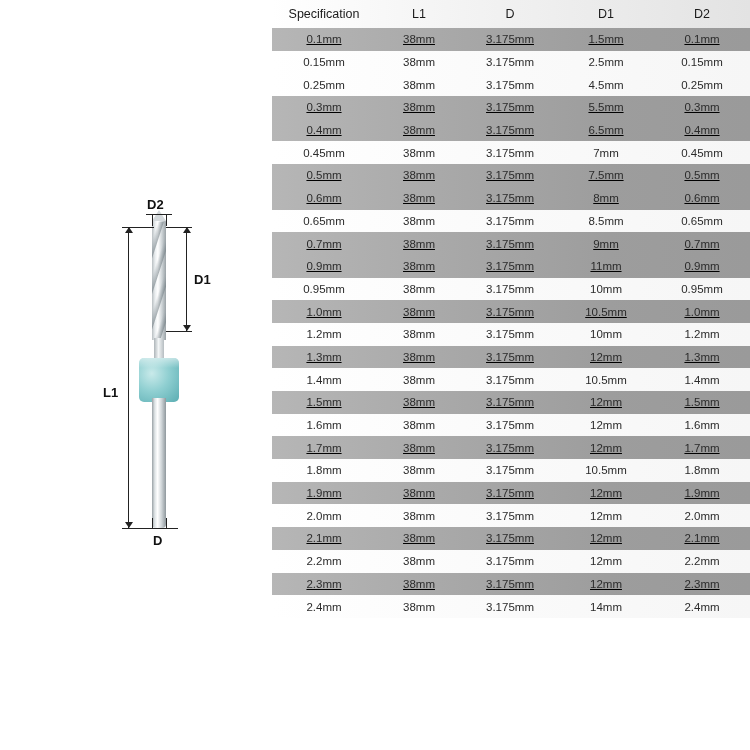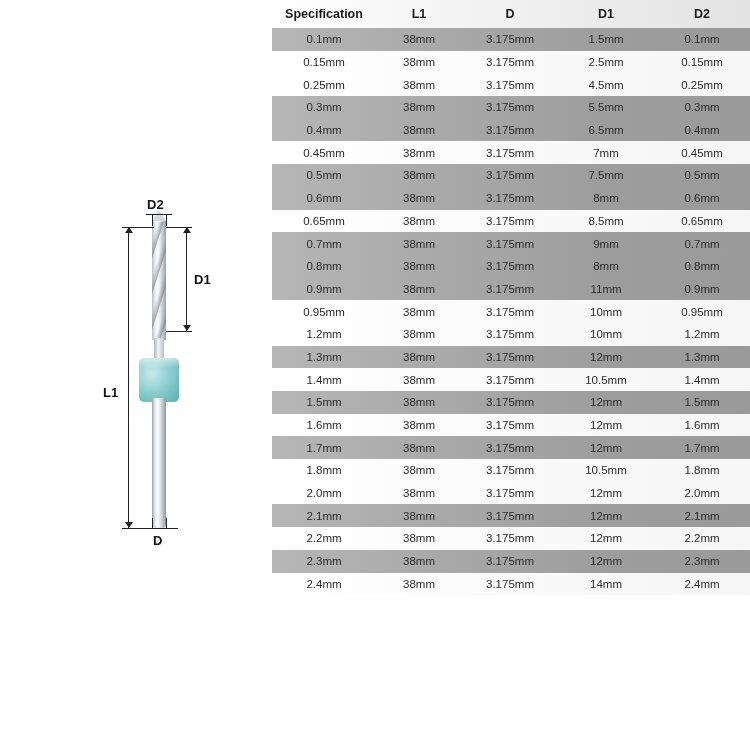--- a/index.html
+++ b/index.html
@@ -147,29 +147,30 @@
     text-align: center;
     font-size: 11.5px;
     color: #2b2b2b;
     height: 22.7px;
     padding: 0;
     font-family: "Liberation Sans", sans-serif;
     white-space: nowrap;
   }
   table.spec th {
     font-size: 12.5px;
-    font-weight: bold;
+    font-weight: normal;
     color: #1b1b1b;
     height: 28px;
   }
   thead tr {
     background: linear-gradient(to right,#ffffff 0%,#f3f3f3 40%,#e3e3e3 100%);
   }
   tbody tr.odd {
     background: linear-gradient(to right,#b6b6b6 0%,#a9a9a9 35%,#9d9d9d 70%,#9a9a9a 100%);
+    text-decoration: underline;
   }
   tbody tr.even {
     background: linear-gradient(to right,#ffffff 0%,#fbfbfb 40%,#f6f6f6 100%);
   }
   col.c0 { width: 104px; }
   col.c1 { width: 86px; }
   col.c2 { width: 96px; }
   col.c3 { width: 96px; }
   col.c4 { width: 96px; }
 </style>
@@ -296,40 +297,40 @@
             <td>0.65mm</td>
           </tr>
           <tr class="odd">
             <td>0.7mm</td>
             <td>38mm</td>
             <td>3.175mm</td>
             <td>9mm</td>
             <td>0.7mm</td>
           </tr>
           <tr class="odd">
-            <td>0.8mm</td>
-            <td>38mm</td>
-            <td>3.175mm</td>
-            <td>8mm</td>
-            <td>0.8mm</td>
-          </tr>
-          <tr class="odd">
             <td>0.9mm</td>
             <td>38mm</td>
             <td>3.175mm</td>
             <td>11mm</td>
             <td>0.9mm</td>
           </tr>
           <tr class="even">
             <td>0.95mm</td>
             <td>38mm</td>
             <td>3.175mm</td>
             <td>10mm</td>
             <td>0.95mm</td>
           </tr>
+          <tr class="odd">
+            <td>1.0mm</td>
+            <td>38mm</td>
+            <td>3.175mm</td>
+            <td>10.5mm</td>
+            <td>1.0mm</td>
+          </tr>
           <tr class="even">
             <td>1.2mm</td>
             <td>38mm</td>
             <td>3.175mm</td>
             <td>10mm</td>
             <td>1.2mm</td>
           </tr>
           <tr class="odd">
             <td>1.3mm</td>
             <td>38mm</td>
@@ -364,20 +365,27 @@
             <td>3.175mm</td>
             <td>12mm</td>
             <td>1.7mm</td>
           </tr>
           <tr class="even">
             <td>1.8mm</td>
             <td>38mm</td>
             <td>3.175mm</td>
             <td>10.5mm</td>
             <td>1.8mm</td>
+          </tr>
+          <tr class="odd">
+            <td>1.9mm</td>
+            <td>38mm</td>
+            <td>3.175mm</td>
+            <td>12mm</td>
+            <td>1.9mm</td>
           </tr>
           <tr class="even">
             <td>2.0mm</td>
             <td>38mm</td>
             <td>3.175mm</td>
             <td>12mm</td>
             <td>2.0mm</td>
           </tr>
           <tr class="odd">
             <td>2.1mm</td>

